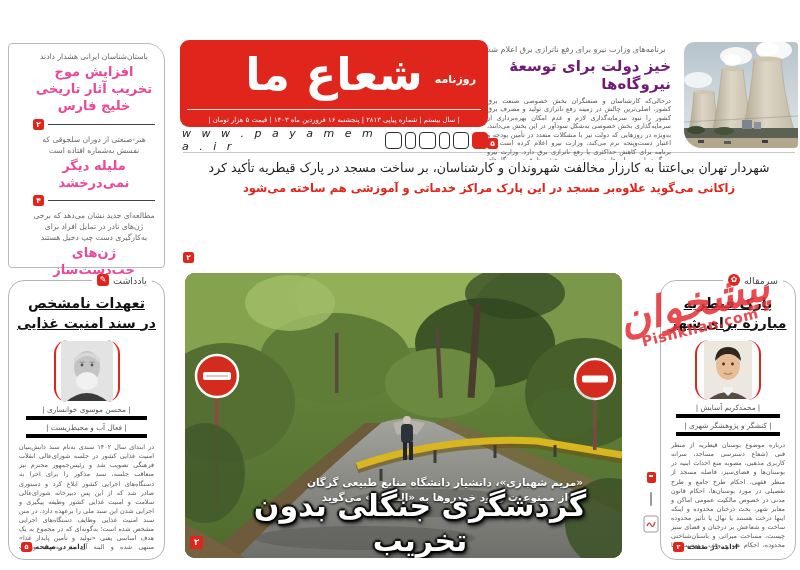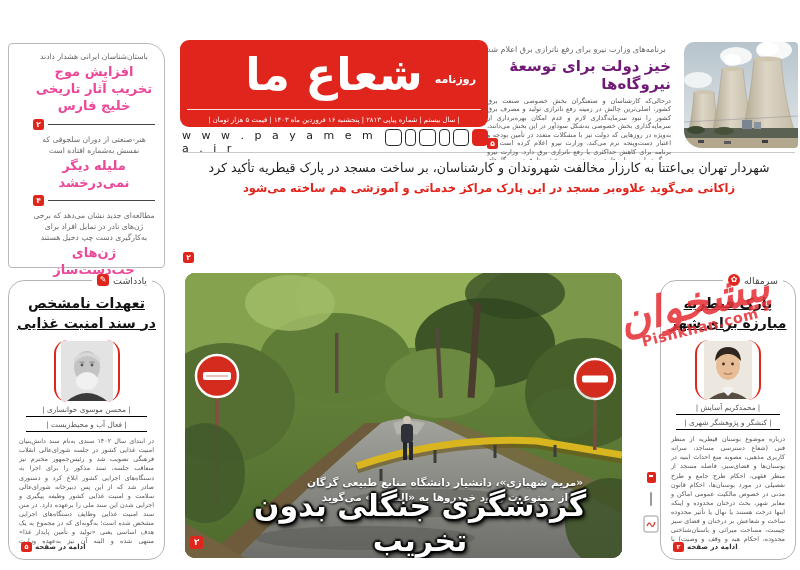--- a/index.html
+++ b/index.html
@@ -18,21 +18,21 @@
   .pagenum{display:inline-block;min-width:11px;height:11px;background:#e0251d;color:#fff;
            font-size:7.5px;line-height:11px;text-align:center;border-radius:2.5px;font-weight:700;}
 
   
   .mast-box{left:180px;top:40px;width:308px;height:87px;background:#e0251d;border-radius:9px;}
   .mast-type{position:absolute;top:5px;right:12px;color:#fff;font-size:11px;font-weight:700;margin-top:28px;}
   .mast-logo{position:absolute;top:8px;left:0;width:100%;text-align:center;color:#fff;
              font-size:45px;font-weight:800;letter-spacing:1px;}
   .mast-hr{position:absolute;bottom:17px;left:7px;right:7px;border-top:1px solid rgba(255,255,255,.85);}
   .mast-info{position:absolute;bottom:3px;left:0;width:100%;text-align:center;color:#fff;font-size:6.8px;}
-  .webrow{left:182px;top:129px;width:306px;height:22px;display:flex;direction:ltr;align-items:flex-start;justify-content:space-between;}
+  .webrow{left:182px;top:129px;width:306px;height:22px;display:flex;direction:ltr;align-items:center;justify-content:space-between;font-style:italic;}
   .weburl{font-size:11px;letter-spacing:3.5px;color:#222;direction:ltr;font-weight:500;}
   .sqlogo{display:flex;direction:ltr;gap:3px;align-items:center;}
   .sq{height:15px;border:1.8px solid #2b2b2b;border-radius:4px;background:#fff;}
   .header-rule{left:183px;top:152px;width:612px;border-top:1px solid #c9c9c9;height:0;}
 
   
   .power{left:487px;top:45px;width:184px;}
   .p-kicker{font-size:8px;color:#666;text-align:left;}
   .p-title{font-size:15px;font-weight:800;color:#701a75;text-align:right;margin-top:3px;}
   .p-body{margin-top:4px;font-size:6.5px;line-height:1.3;color:#555;text-align:justify;height:63px;overflow:hidden;}
@@ -61,21 +61,21 @@
   .edit-box{left:660px;top:280px;width:136px;height:280px;}
   .box-head{position:absolute;top:-7px;right:12px;background:#fff;padding:0 5px;display:flex;
             align-items:center;gap:4px;font-size:9.5px;color:#444;font-weight:500;}
   .sec-icon{display:inline-block;width:12px;height:12px;background:#e0251d;color:#fff;border-radius:3px;
             font-size:8px;line-height:12px;text-align:center;}
   .sec-icon.round{border-radius:50%;}
   .sb-title{font-size:14px;font-weight:800;color:#121212;text-align:center;line-height:1.4;margin-top:13px;text-decoration:underline;}
   .portrait-wrap{width:66px;margin:7px auto 2px auto;border-left:2px solid #e0251d;border-right:2px solid #e0251d;
                  border-radius:14px;padding:1px 4px;box-sizing:border-box;display:flex;justify-content:center;}
   .byline{display:block;text-align:center;font-size:7.3px;color:#555;margin:3px auto 0 auto;width:78%;
-          border-bottom:1px solid #000000;padding-bottom:2px;}
+          border-bottom:4px solid #000000;padding-bottom:2px;}
   .sb-body{font-size:6.4px;line-height:1.42;color:#555;text-align:justify;padding:5px 10px 0 10px;
            height:108px;overflow:hidden;}
   .continue{position:absolute;bottom:7px;left:12px;display:flex;direction:ltr;align-items:center;gap:3px;
             font-size:7px;font-weight:700;color:#333;}
   .continue .pagenum{width:10px;height:10px;line-height:10px;font-size:6.5px;}
 
   
   .watermark{left:588px;top:282px;width:215px;transform:rotate(-14deg);color:#e5343a;opacity:.88;
              text-align:center;pointer-events:none;z-index:50;}
   .wm-script{font-size:42px;font-weight:800;font-style:italic;line-height:1;}

